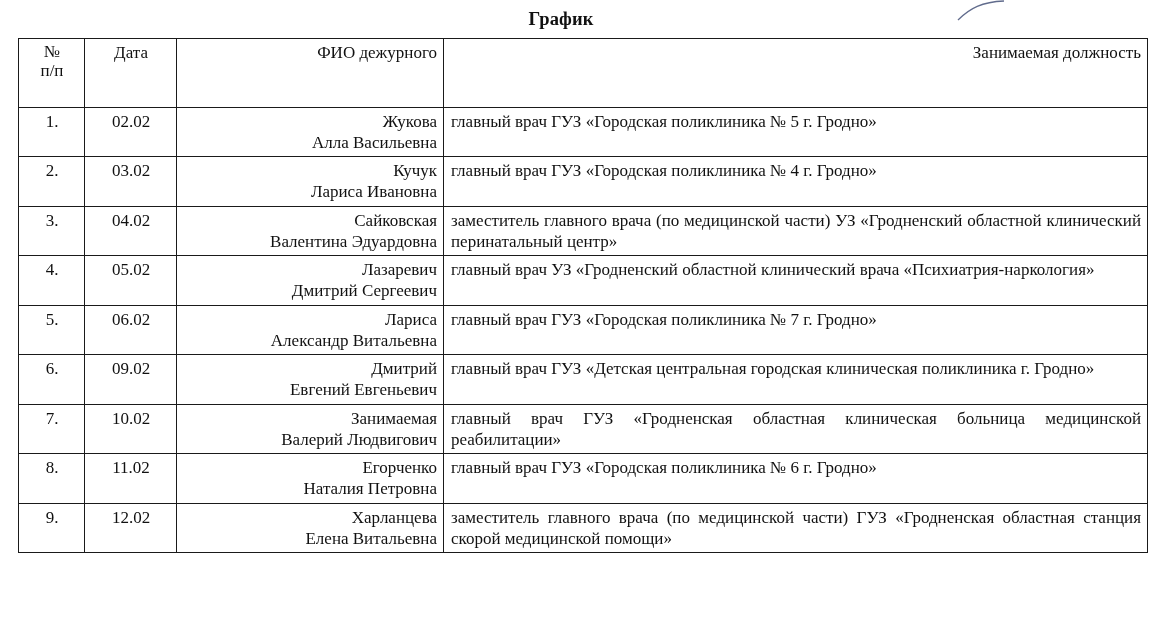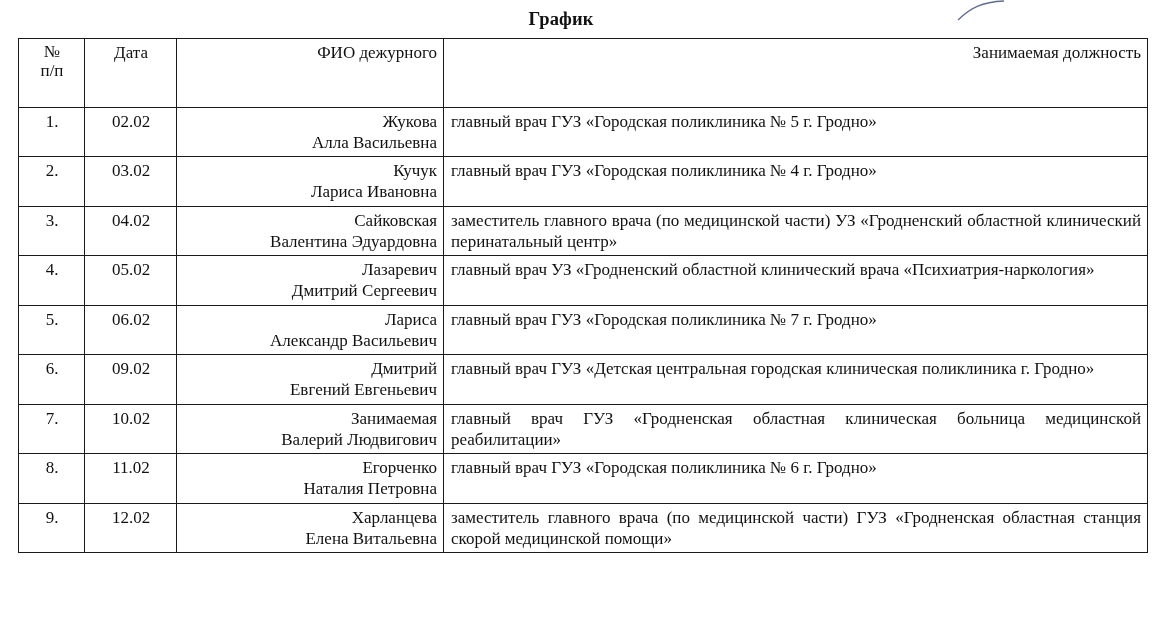--- a/index.html
+++ b/index.html
@@ -167,21 +167,21 @@
         </td>
         <td class="col-pos">
           <span class="pos-text">главный врач УЗ «Гродненский областной клинический врача «Психиатрия-наркология»</span>
         </td>
       </tr>
       <tr>
         <td class="col-num">5.</td>
         <td class="col-date">06.02</td>
         <td class="col-fio">
           <span class="nm">Лариса</span>
-          <span class="nm">Александр Васильевич</span>
+          <span class="nm">Александр Витальевна</span>
         </td>
         <td class="col-pos">
           <span class="pos-text">главный врач ГУЗ «Городская поликлиника № 7 г. Гродно»</span>
         </td>
       </tr>
       <tr>
         <td class="col-num">6.</td>
         <td class="col-date">09.02</td>
         <td class="col-fio">
           <span class="nm">Дмитрий</span>

